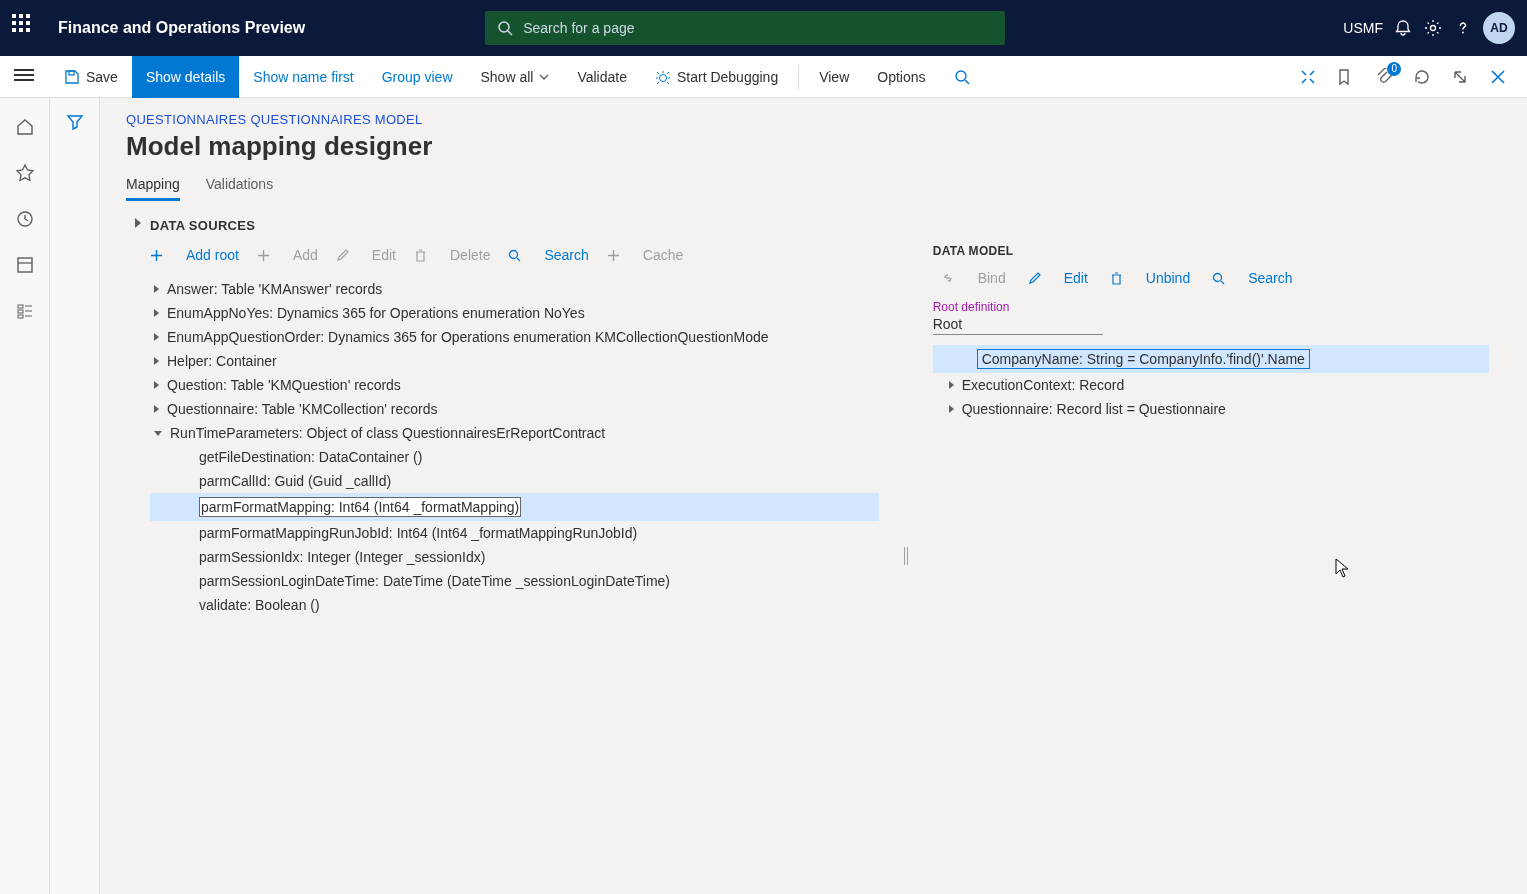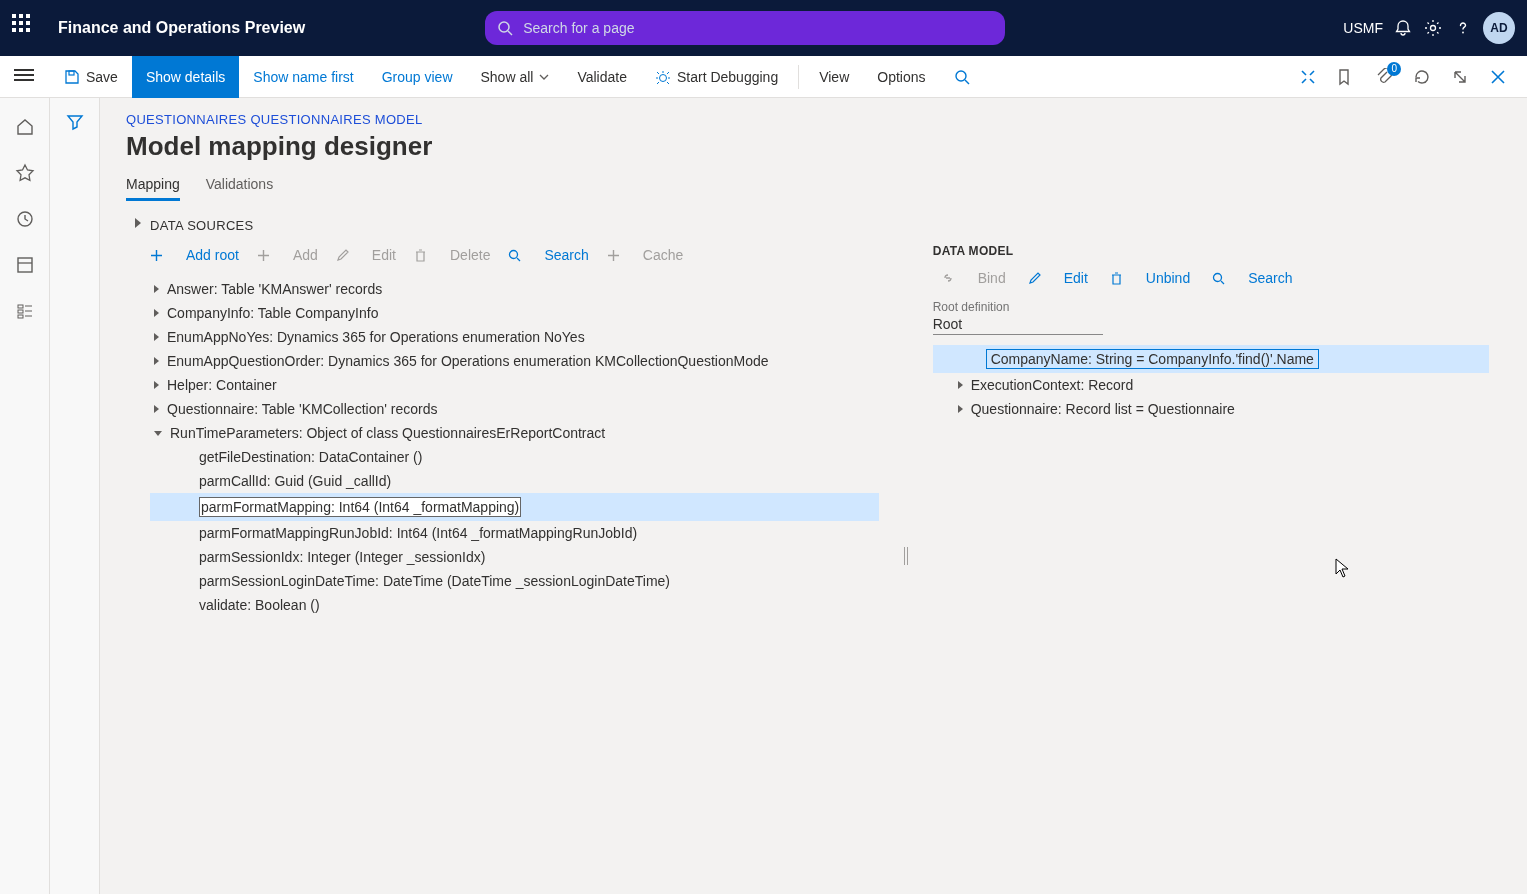--- a/index.html
+++ b/index.html
@@ -1,21 +1,21 @@
 <!DOCTYPE html>
 <html><head>
 <meta charset="utf-8">
 <style>
 * { box-sizing: border-box; margin: 0; padding: 0; }
 body { font-family: "Segoe UI", -apple-system, sans-serif; font-size: 14px; color: #323130; background: #f3f2f1; overflow: hidden; }
 .topbar { height: 56px; background: #0b1a3a; display: flex; align-items: center; padding: 0 12px; color: #fff; }
 .waffle { width: 28px; height: 28px; display: grid; grid-template-columns: repeat(3,4px); grid-template-rows: repeat(3,4px); gap: 3px; cursor: pointer; margin-right: 18px; }
 .waffle span { background: #fff; width: 4px; height: 4px; }
 .app-title { font-size: 16px; font-weight: 600; }
-.searchbar { margin-left: 180px; width: 520px; height: 34px; background: #6d28d9; border-radius: 12px; display: flex; align-items: center; padding: 0 12px; color: #cfd8e6; }
+.searchbar { margin-left: 180px; width: 520px; height: 34px; background: #14532d; border-radius: 2px; display: flex; align-items: center; padding: 0 12px; color: #cfd8e6; }
 .searchbar .sicon { margin-right: 10px; }
 .top-right { margin-left: auto; display: flex; align-items: center; gap: 10px; }
 .top-right .entity { font-size: 14px; }
 .top-ico { width: 20px; height: 20px; display: flex; align-items: center; justify-content: center; cursor: pointer; }
 .avatar { width: 32px; height: 32px; border-radius: 50%; background: #c0d6f0; color: #0b1a3a; display: flex; align-items: center; justify-content: center; font-size: 12px; font-weight: 600; }
 
 .commandbar { height: 42px; background: #fff; border-bottom: 1px solid #e1dfdd; display: flex; align-items: center; padding-left: 50px; gap: 0; position: relative; }
 .hamburger { position: absolute; left: 14px; top: 10px; width: 20px; height: 20px; cursor: pointer; }
 .hamb-line { height: 2px; background: #323130; margin: 3px 0; }
 .cmd { padding: 0 14px; height: 42px; display: flex; align-items: center; cursor: pointer; gap: 6px; color: #323130; }
@@ -42,42 +42,42 @@
 
 .panels { display: flex; flex: 1; gap: 20px; overflow: hidden; }
 .left-panel { flex: 1.15; display: flex; overflow: hidden; }
 .collapse-strip { width: 24px; display: flex; justify-content: center; padding-top: 6px; }
 .arrow-right { width: 0; height: 0; border-top: 5px solid transparent; border-bottom: 5px solid transparent; border-left: 6px solid #605e5c; cursor: pointer; }
 .arrow-smallr { width: 0; height: 0; border-top: 4px solid transparent; border-bottom: 4px solid transparent; border-left: 5px solid #605e5c; display: inline-block; margin-right: 8px; }
 .arrow-smalld { width: 0; height: 0; border-left: 4px solid transparent; border-right: 4px solid transparent; border-top: 5px solid #605e5c; display: inline-block; margin-right: 8px; }
 .ds-body { flex: 1; overflow-y: auto; position: relative; }
 .ds-body::-webkit-scrollbar { width: 10px; }
 .ds-body::-webkit-scrollbar-thumb { background: #c8c6c4; }
-.section-head { font-size: 13px; font-weight: 400; letter-spacing: 0.3px; padding: 6px 0 14px 0; }
+.section-head { font-size: 13px; font-weight: 700; letter-spacing: 0.3px; padding: 6px 0 14px 0; }
 .ds-toolbar { display: flex; gap: 18px; align-items: center; padding-bottom: 14px; }
 .tbtn { display: flex; align-items: center; gap: 23px; cursor: pointer; color: #a19f9d; }
 .tbtn.enabled { color: #0078d4; }
 .tree-row { display: flex; align-items: center; padding: 4px 0 4px 2px; font-size: 14px; }
 .tree-row .lbl { }
 .tree-row.selected { background: #d0e7ff; }
 .tree-row.selected .selbox { border: 1px solid #666; padding: 1px 1px; background: #fff; }
 .indent1 { padding-left: 4px; }
 .indent2 { padding-left: 36px; }
 
 .splitter { width: 14px; display: flex; align-items: center; justify-content: center; }
 .split-handle { width: 4px; height: 18px; border-left: 1px solid #a19f9d; border-right: 1px solid #a19f9d; }
 
 .right-panel { flex: 0.85; padding-right: 12px; padding-top: 32px; }
 .dm-head { font-size: 12px; font-weight: 700; letter-spacing: 0.3px; margin-bottom: 12px; }
 .dm-toolbar { display: flex; gap: 22px; margin-bottom: 14px; padding-left: 8px; }
 .dm-toolbar .tbtn { color: #0078d4; }
 .dm-toolbar .tbtn.disabled { color: #a19f9d; }
-.root-lbl { font-size: 12px; color: #737373; margin-bottom: 2px; }
+.root-lbl { font-size: 12px; color: #a21caf; margin-bottom: 2px; }
 .root-val { font-size: 14px; border-bottom: 1px solid #888; width: 170px; padding-bottom: 2px; margin-bottom: 10px; }
-.dm-row { display: flex; align-items: center; padding: 4px 0 4px 25px; }
+.dm-row { display: flex; align-items: center; padding: 4px 0 4px 16px; }
 .dm-row.selected { background: #d0e7ff; }
 .dm-row.selected .selbox { border: 1px solid #0078d4; padding: 1px 4px; }
 
 .cursor { position: fixed; width: 14px; height: 20px; pointer-events: none; }
 
 svg { display: block; }
 </style>
 </head>
 <body>
 
@@ -321,33 +321,33 @@
                 <span>Cache</span>
               </span>
           </div>
           <div id="ds-tree">
               <div class="tree-row indent1">
                 <span class="arrow-smallr"></span>
                 <span class="lbl">Answer: Table 'KMAnswer' records</span>
               </div>
               <div class="tree-row indent1">
                 <span class="arrow-smallr"></span>
-                <span class="lbl">CompanyInfo: Table CompanyInfo</span>
-              </div>
-              <div class="tree-row indent1">
-                <span class="arrow-smallr"></span>
                 <span class="lbl">EnumAppNoYes: Dynamics 365 for Operations enumeration NoYes</span>
               </div>
               <div class="tree-row indent1">
                 <span class="arrow-smallr"></span>
                 <span class="lbl">EnumAppQuestionOrder: Dynamics 365 for Operations enumeration KMCollectionQuestionMode</span>
               </div>
               <div class="tree-row indent1">
                 <span class="arrow-smallr"></span>
                 <span class="lbl">Helper: Container</span>
+              </div>
+              <div class="tree-row indent1">
+                <span class="arrow-smallr"></span>
+                <span class="lbl">Question: Table 'KMQuestion' records</span>
               </div>
               <div class="tree-row indent1">
                 <span class="arrow-smallr"></span>
                 <span class="lbl">Questionnaire: Table 'KMCollection' records</span>
               </div>
               <div class="tree-row indent1">
                 <span class="arrow-smalld"></span>
                 <span class="lbl">RunTimeParameters: Object of class QuestionnairesErReportContract</span>
               </div>
               <div class="tree-row indent2">

